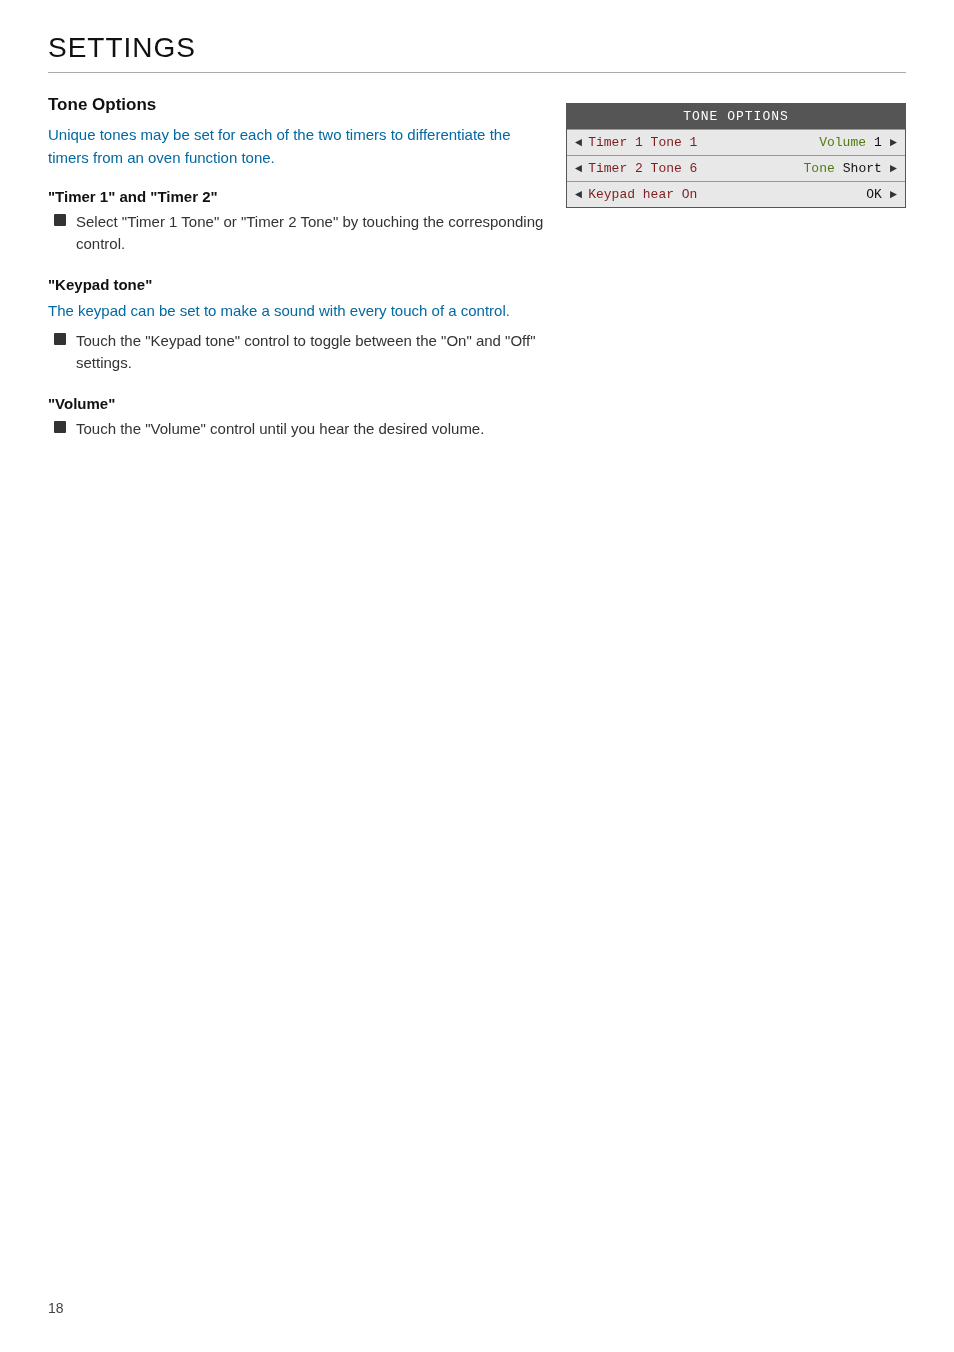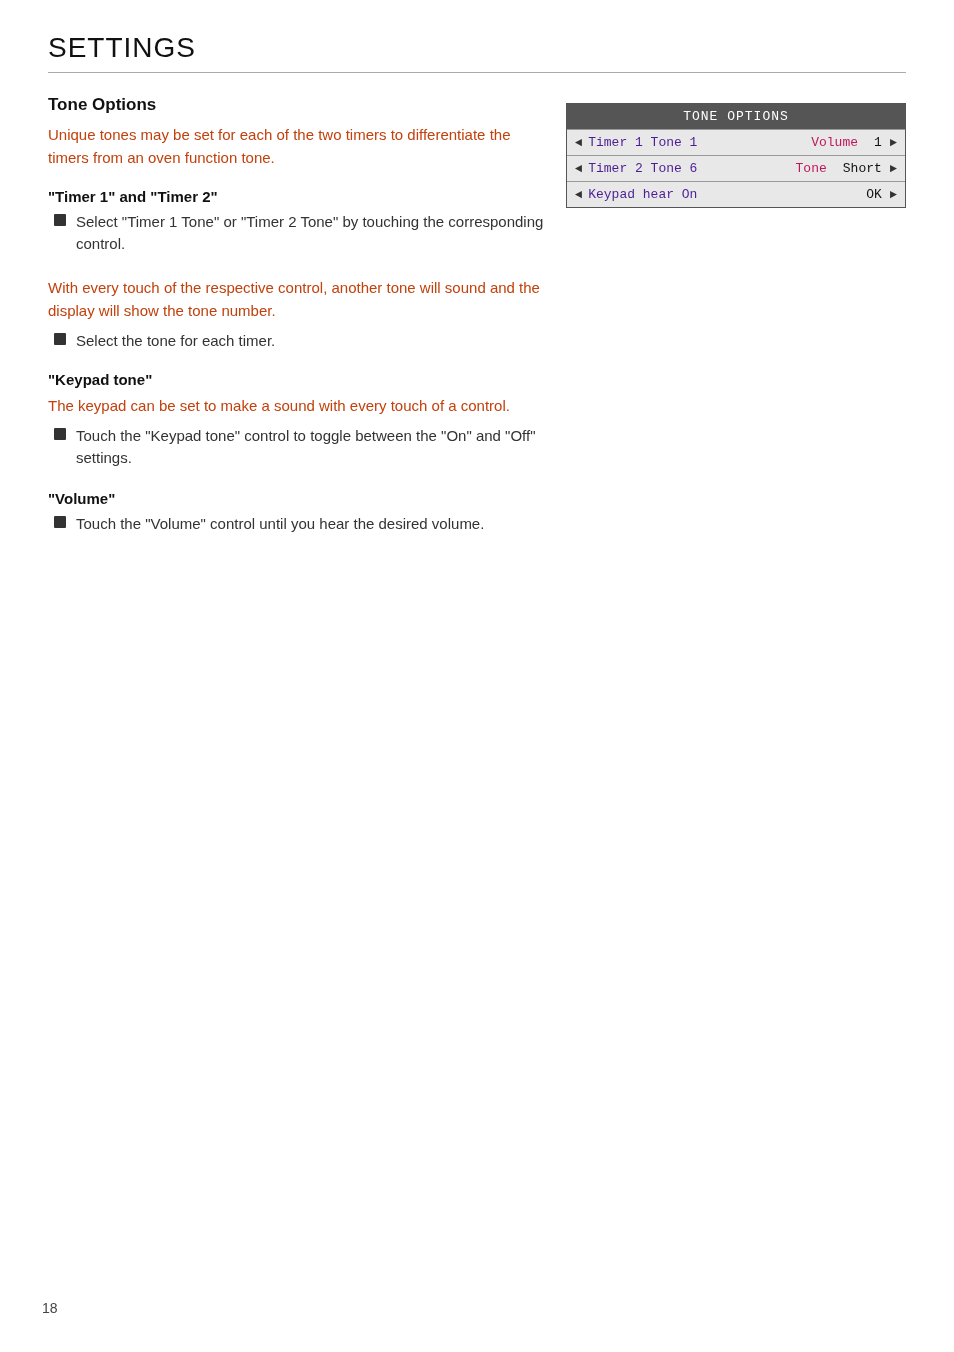--- a/index.html
+++ b/index.html
@@ -51,21 +51,21 @@
 
     .section-title {
       font-size: 17px;
       font-weight: bold;
       margin-bottom: 10px;
       color: #111;
     }
 
     .section-body {
       font-size: 15px;
-      color: #c2410c;
+      color: #0369a1;
       margin-bottom: 12px;
       line-height: 1.55;
     }
 
     .subsection-title {
       font-size: 15px;
       font-weight: bold;
       margin-bottom: 6px;
       color: #111;
     }
@@ -93,21 +93,21 @@
       line-height: 1.5;
     }
 
     .subsection {
       margin-bottom: 20px;
     }
 
     .page-number {
       position: fixed;
       bottom: 36px;
-      left: 42px;
+      left: 48px;
       font-size: 14px;
       color: #444;
     }
 
     
     .tone-panel {
       border: 1.5px solid #555;
       background: #e8e8e8;
       font-family: 'Courier New', Courier, monospace;
       font-size: 13px;
@@ -139,29 +139,29 @@
 
     .tp-back-arrow {
       color: #333;
       font-size: 12px;
       margin-right: 2px;
     }
 
     .tp-label {
       flex: 1;
       font-size: 13px;
-      color: #4c1d95;
+      color: #7f1d1d;
       white-space: nowrap;
     }
 
     .tp-setting-label {
-      color: #be185d;
+      color: #4d7c0f;
       font-size: 13px;
       white-space: nowrap;
-      margin-right: 12px;
+      margin-right: 4px;
     }
 
     .tp-value {
       color: #111;
       font-size: 13px;
       white-space: nowrap;
       margin-right: 4px;
     }
 
     .tp-forward-arrow {
@@ -189,27 +189,20 @@
     <p class="section-body mb-medium">Unique tones may be set for each of the two timers to differentiate the timers from an oven function tone.</p>
 
     <div class="subsection">
       <div class="subsection-title">"Timer 1" and "Timer 2"</div>
       <div class="bullet-item">
         <div class="bullet-icon"></div>
         <span class="bullet-text">Select "Timer 1 Tone" or "Timer 2 Tone" by touching the corresponding control.</span>
       </div>
     </div>
 
-    <div class="subsection mb-medium">
-      <p class="section-body mb-small">With every touch of the respective control, another tone will sound and the display will show the tone number.</p>
-      <div class="bullet-item">
-        <div class="bullet-icon"></div>
-        <span class="bullet-text">Select the tone for each timer.</span>
-      </div>
-    </div>
 
     <div class="subsection">
       <div class="subsection-title">"Keypad tone"</div>
       <p class="section-body mb-small">The keypad can be set to make a sound with every touch of a control.</p>
       <div class="bullet-item">
         <div class="bullet-icon"></div>
         <span class="bullet-text">Touch the "Keypad tone" control to toggle between the "On" and "Off" settings.</span>
       </div>
     </div>
 

